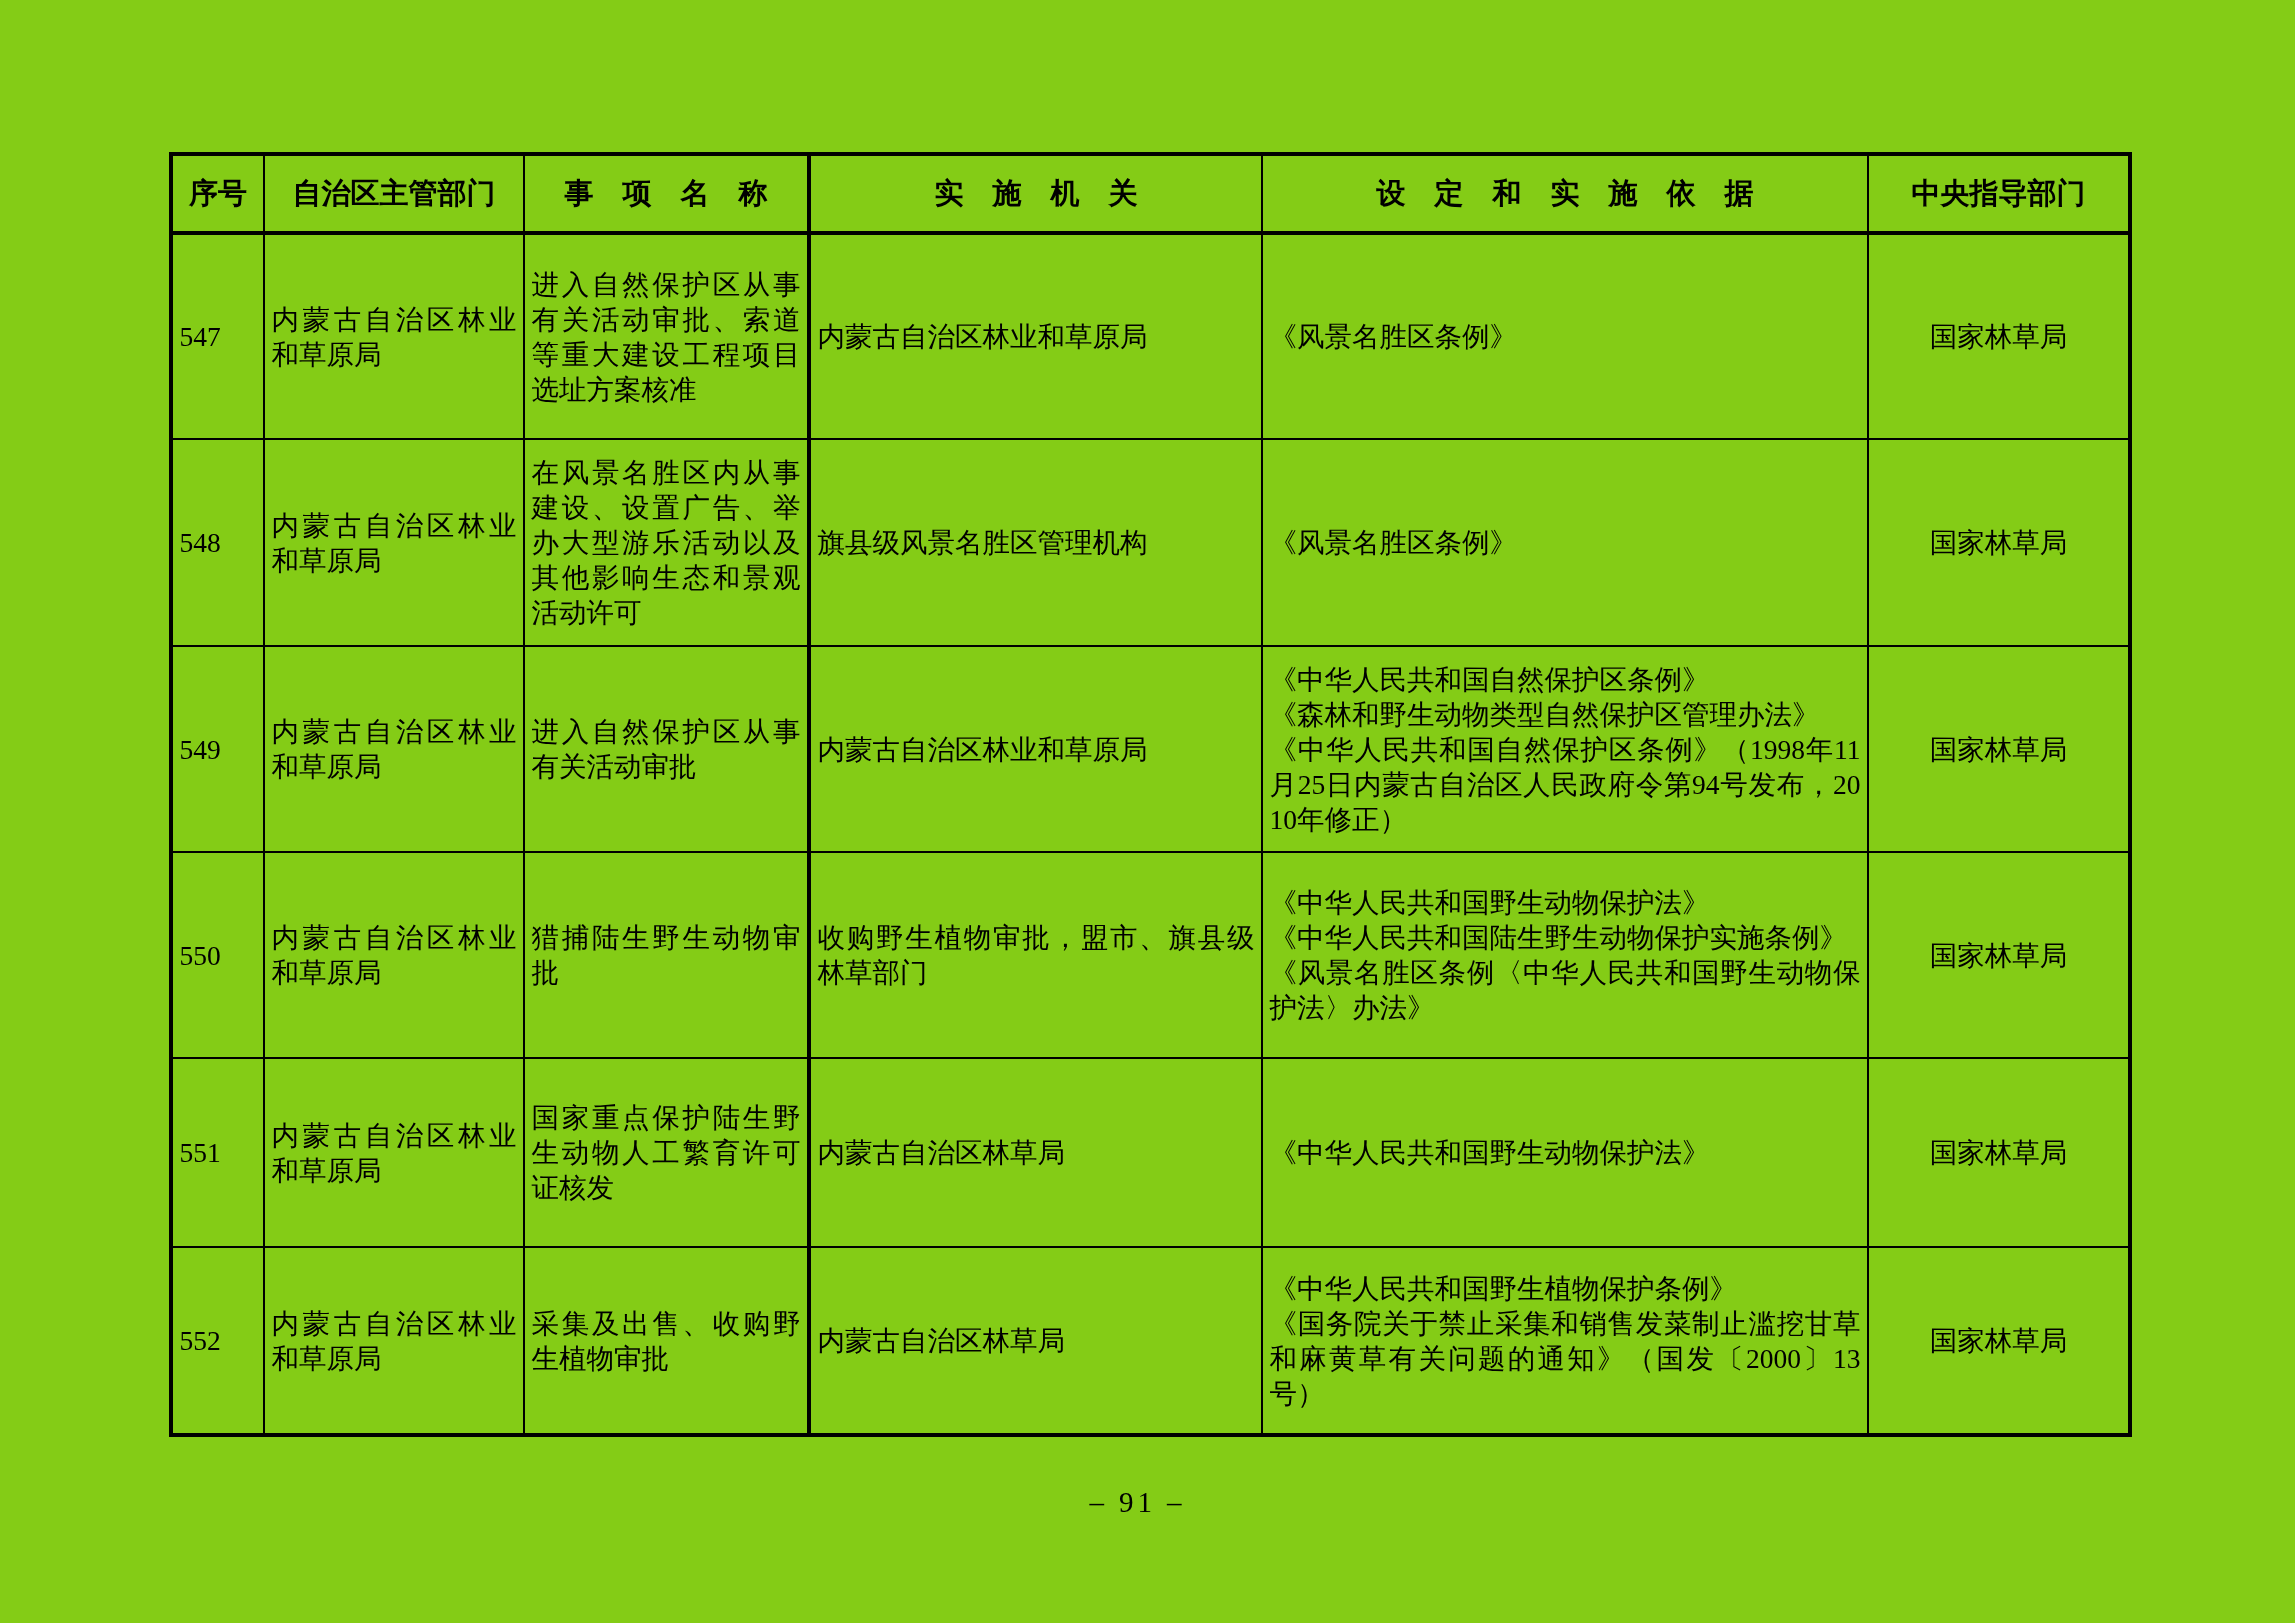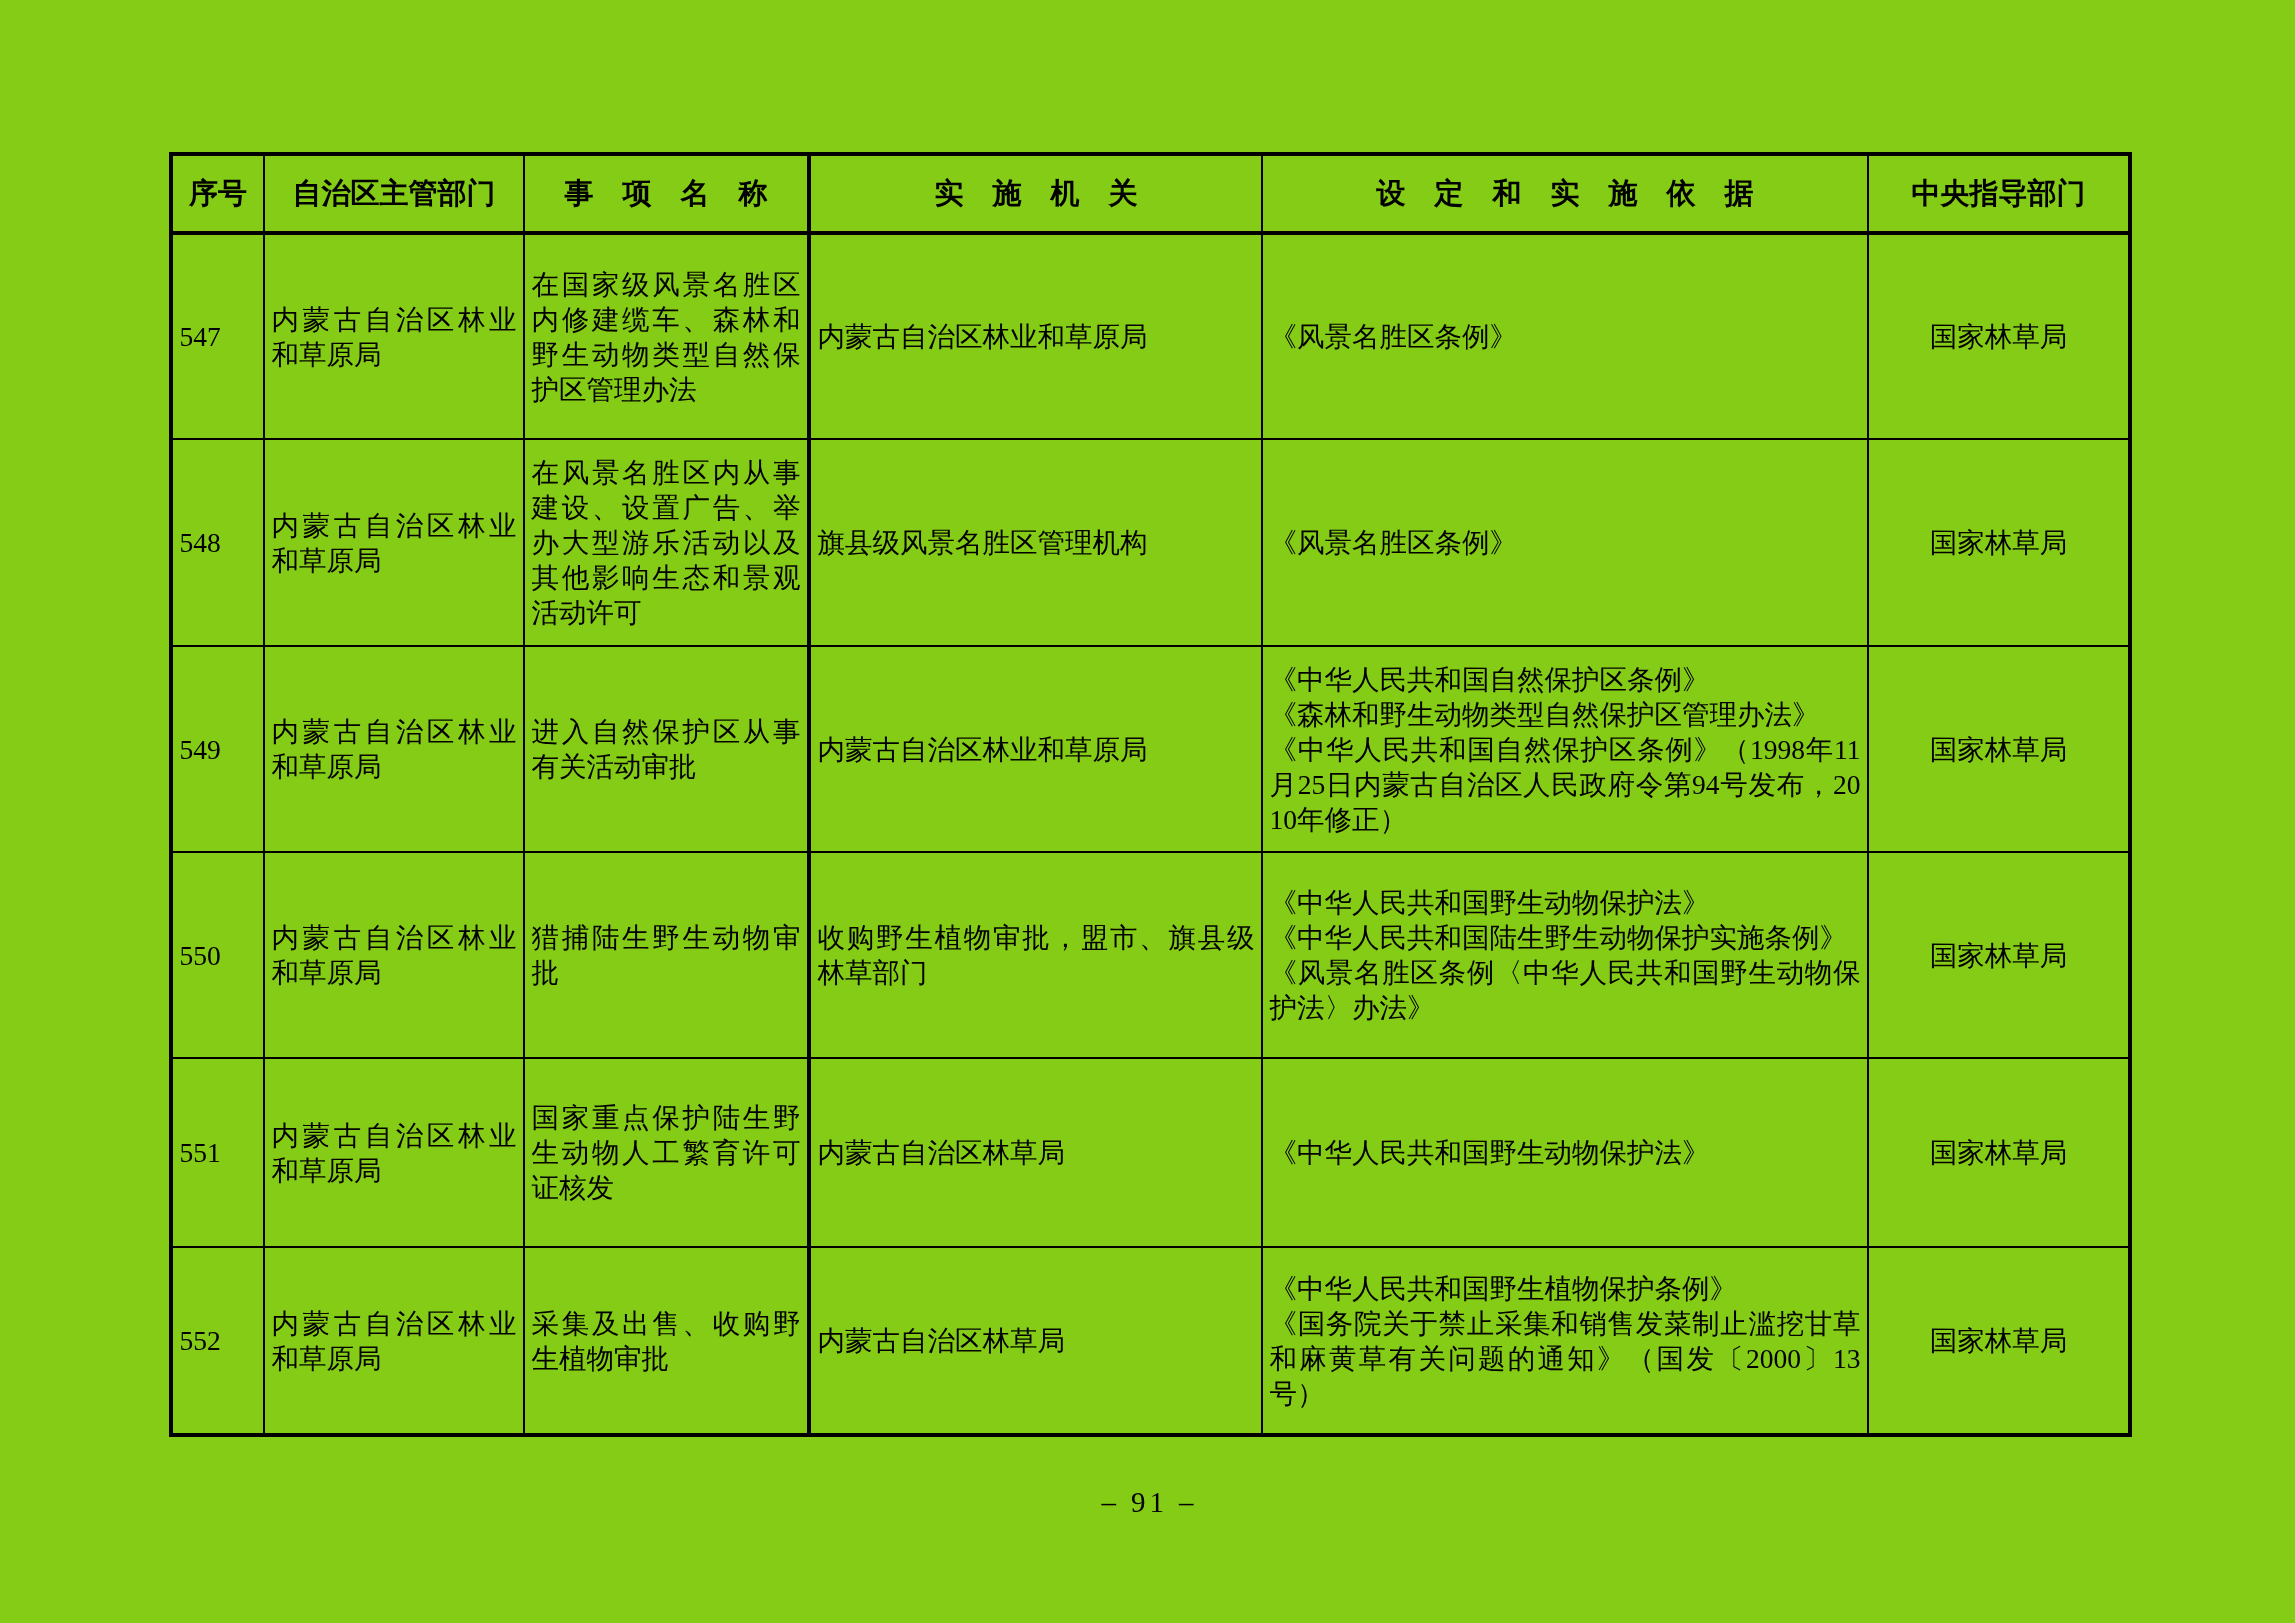--- a/index.html
+++ b/index.html
@@ -49,21 +49,21 @@
   .c-no{text-align:left;padding:0 2.6px;}
   .c-dept{text-align:justify;padding:0 3.9px;}
   .c-item{text-align:justify;padding:0 7.9px;}
   .c-agency{text-align:justify;padding:0 5.2px;}
   .c-basis{text-align:left;padding:0 6.5px;}
   .c-basis .basis-line{text-align:justify;}
   .c-central{text-align:center;padding:0 2.6px;}
 
   .page-footer{
     position:absolute;
-    left:169px;top:1486px;width:1961px;
+    left:157px;top:1486px;width:1961px;
     text-align:center;
     font-size:29px;
     letter-spacing:3.9px;
   }
 </style>
 </head>
 <body>
 
 <div class="page">
 
@@ -83,21 +83,21 @@
         <th>事　项　名　称</th>
         <th class="h-agency">实　施　机　关</th>
         <th>设　定　和　实　施　依　据</th>
         <th>中央指导部门</th>
       </tr>
     </thead>
     <tbody id="table-body">
   <tr>
     <td class="c-no">547</td>
     <td class="c-dept">内蒙古自治区林业和草原局</td>
-    <td class="c-item">在国家级风景名胜区内修建缆车、森林和野生动物类型自然保护区管理办法</td>
+    <td class="c-item">进入自然保护区从事有关活动审批、索道等重大建设工程项目选址方案核准</td>
     <td class="c-agency">内蒙古自治区林业和草原局</td>
     <td class="c-basis">
             <div class="basis-line">《风景名胜区条例》</div>
           </td>
     <td class="c-central">国家林草局</td>
   </tr>
 
   <tr>
     <td class="c-no">548</td>
     <td class="c-dept">内蒙古自治区林业和草原局</td>

